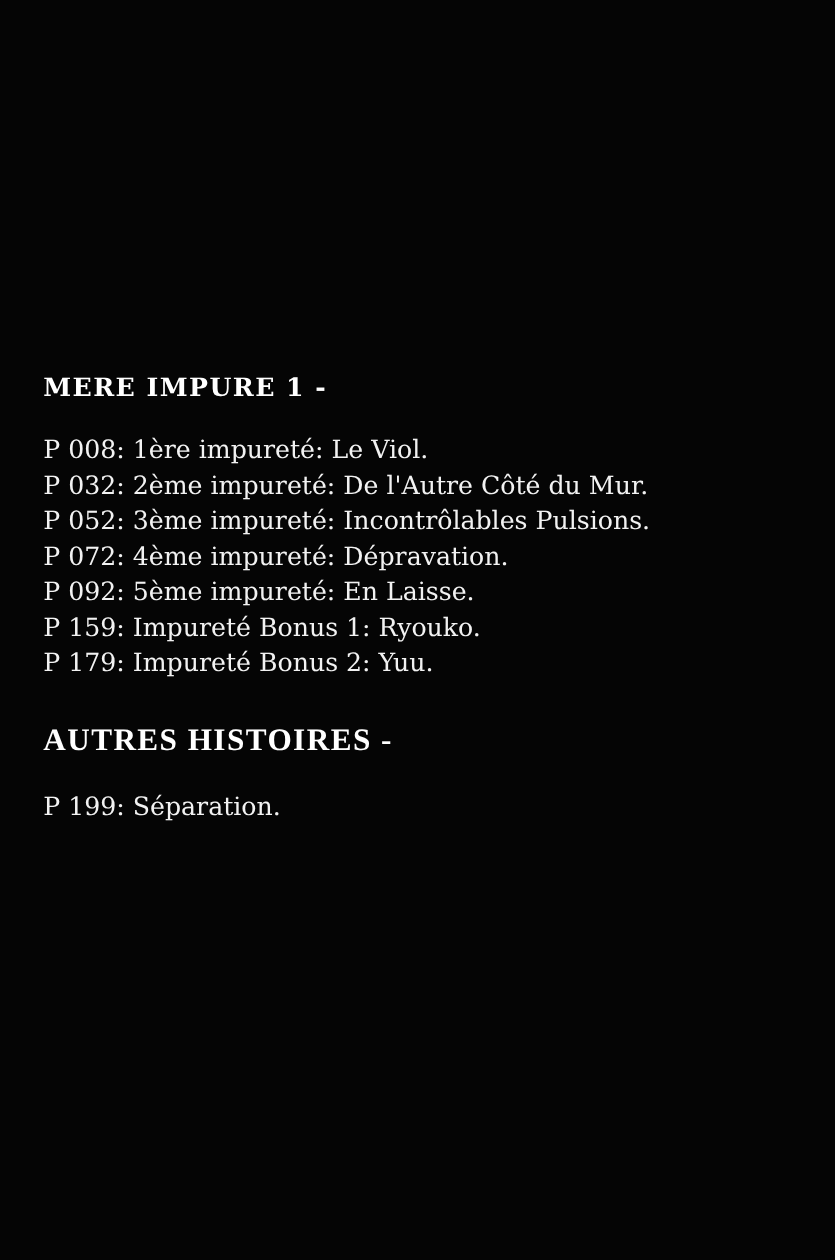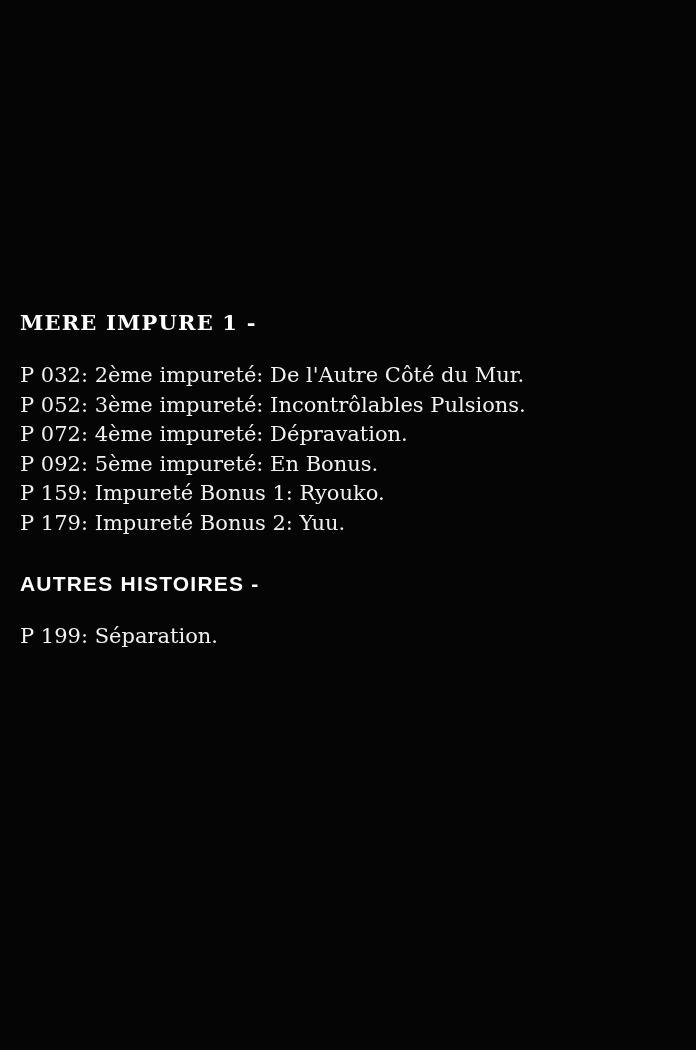--- a/index.html
+++ b/index.html
@@ -29,21 +29,21 @@
     font-family: "DejaVu Serif", serif;
     font-weight: bold;
     font-size: 54px;
     letter-spacing: 2px;
     color: #ffffff;
     text-shadow: 0 0 1px #ffffff;
   }
   .content {
     position: absolute;
     top: 310px;
-    left: 20px;
+    left: 36px;
     width: 640px;
   }
   .section-heading {
     font-family: "DejaVu Serif", serif;
     font-weight: bold;
     font-size: 21px;
     letter-spacing: 1.2px;
     color: #ffffff;
     margin: 0 0 26px 0;
   }
@@ -56,43 +56,44 @@
     font-family: "DejaVu Serif", serif;
     font-size: 21px;
     line-height: 29.5px;
     color: #f2f2f2;
     white-space: nowrap;
   }
   .section-gap {
     height: 34px;
   }
   .section-two-heading {
-    font-family: Liberation Sans, sans-serif;
+    font-family: Liberation Serif, serif;
     font-weight: bold;
-    font-size: 21px;
+    font-size: 26px;
     letter-spacing: 1.2px;
     color: #ffffff;
     margin: 0 0 26px 0;
   }
 </style>
 </head>
 <body>
 
 <div class="page">
 
 
   <div class="content">
 
     <div class="section-heading">MERE IMPURE 1 -</div>
 
     <ul class="entries">
+      <li>P 008: 1ère impureté: Le Viol.</li>
       <li>P 032: 2ème impureté: De l'Autre Côté du Mur.</li>
       <li>P 052: 3ème impureté: Incontrôlables Pulsions.</li>
       <li>P 072: 4ème impureté: Dépravation.</li>
-      <li>P 092: 5ème impureté: En Bonus.</li>
+      <li>P 092: 5ème impureté: En Laisse.</li>
       <li>P 159: Impureté Bonus 1: Ryouko.</li>
       <li>P 179: Impureté Bonus 2: Yuu.</li>
     </ul>
 
     <div class="section-gap"></div>
 
     <div class="section-two-heading">AUTRES HISTOIRES -</div>
 
     <ul class="entries">
       <li>P 199: Séparation.</li>

